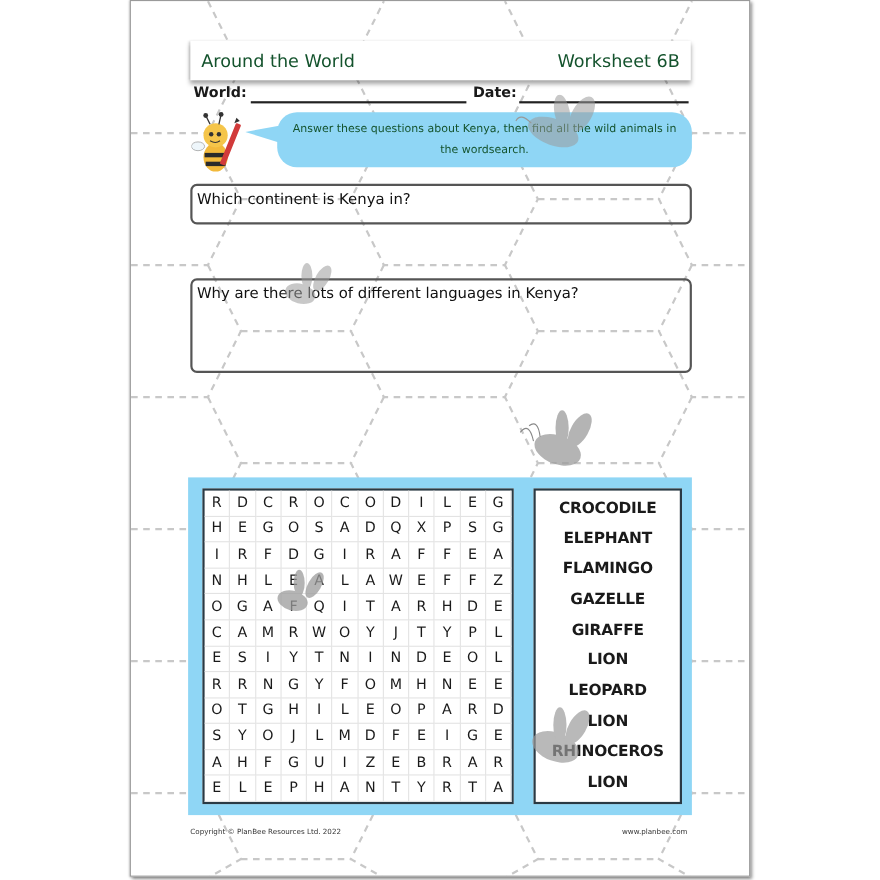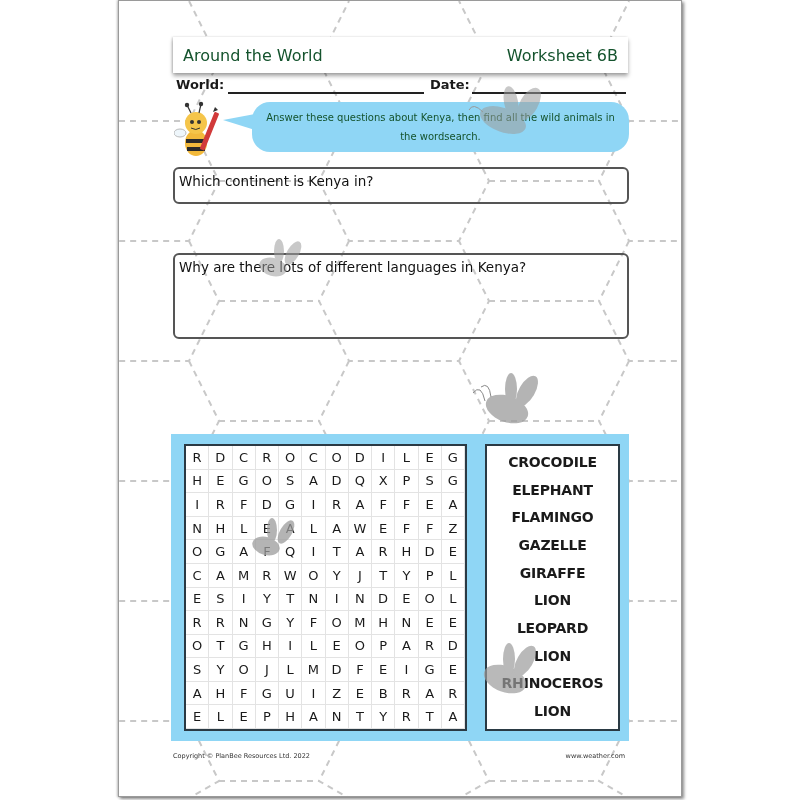--- a/index.html
+++ b/index.html
@@ -309,21 +309,21 @@
         <div class="word">GIRAFFE</div>
         <div class="word">LION</div>
         <div class="word">LEOPARD</div>
         <div class="word">LION</div>
         <div class="word">RHINOCEROS</div>
         <div class="word">LION</div>
       </div>
   </div>
 
   <span class="footer-left">Copyright © PlanBee Resources Ltd. 2022</span>
-  <span class="footer-right">www.weather.com</span>
+  <span class="footer-right">www.planbee.com</span>
 
   <svg class="fly" style="left:346px; top:85px; width:90px; height:55px;" viewBox="0 0 90 55">
     <g fill="#9c9c9c" opacity="0.55">
       <ellipse cx="38" cy="34" rx="24" ry="12" transform="rotate(20 38 34)"></ellipse>
       <ellipse cx="46" cy="16" rx="7" ry="16" transform="rotate(-10 46 16)"></ellipse>
       <ellipse cx="64" cy="18" rx="9" ry="18" transform="rotate(30 64 18)"></ellipse>
     </g>
     <path d="M18,26 Q8,16 4,24" stroke="#999" fill="none" stroke-width="1"></path>
   </svg>
   <svg class="fly" style="left:132px; top:236px; width:60px; height:48px;" viewBox="0 0 60 48">

